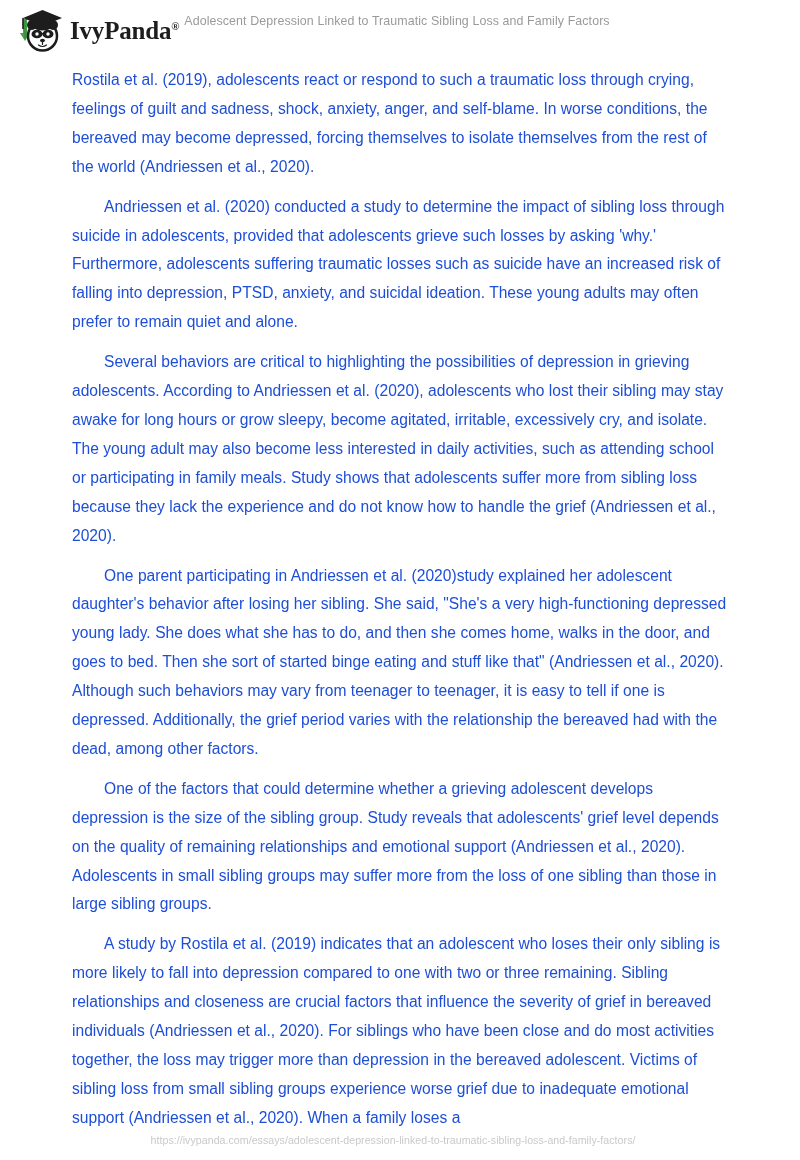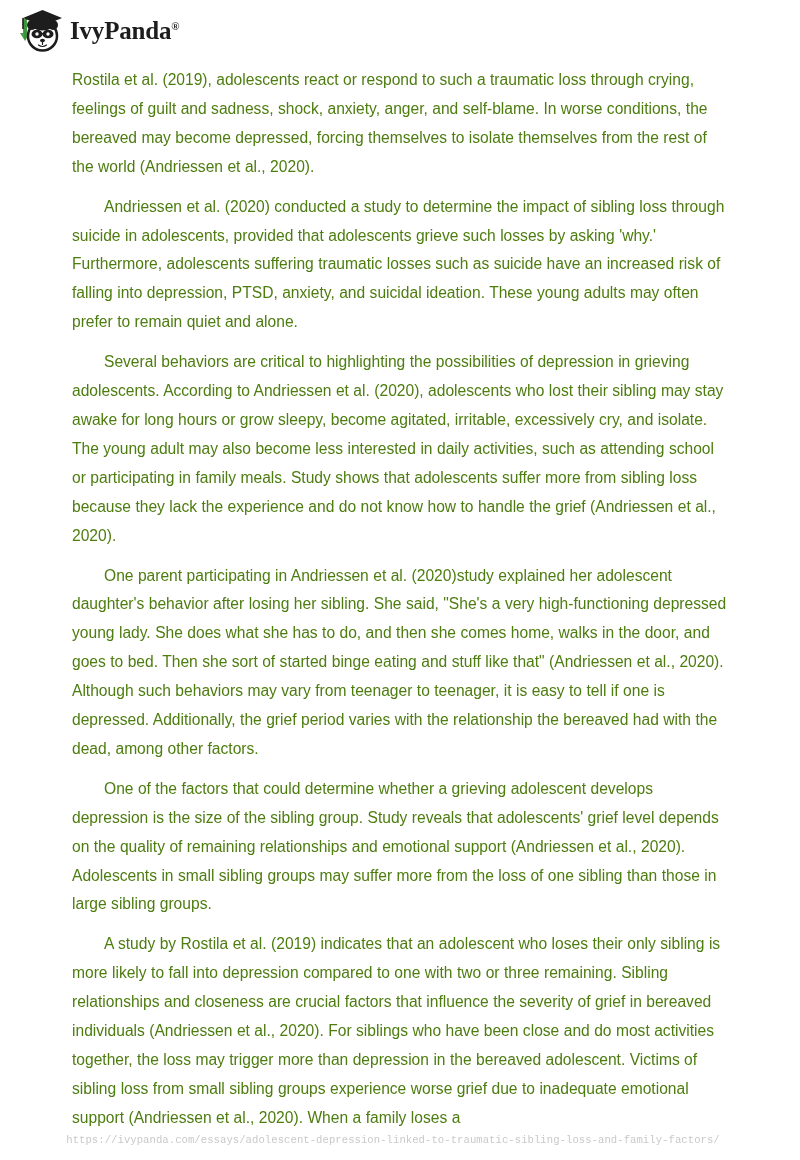--- a/index.html
+++ b/index.html
@@ -71,21 +71,21 @@
   
   .doc {
     position: absolute;
     left: 72px;
     top: 66px;
     width: 658px;
   }
   .para {
     font-size: 15.6px;
     line-height: 28.9px;
-    color: #4d7c0f;
+    color: #1d4ed8;
     margin: 0 0 11px 0;
     text-align: left;
     word-spacing: 0.1px;
   }
   .para.indent {
     text-indent: 32px;
   }
   .section-heading {
     font-size: 27px;
     line-height: 34px;
@@ -106,21 +106,20 @@
   .footer-url {
     position: absolute;
     left: 0;
     right: 14px;
     bottom: 14px;
     text-align: center;
     font-size: 10.6px;
     color: #c9c9c9;
     letter-spacing: 0.05px;
     white-space: nowrap;
-    font-family: Liberation Mono, monospace;
   }
 </style>
 </head>
 <body>
 
 <div class="page-header">
 
   <div class="brand">
     <svg class="brand-mark" viewBox="0 0 100 92" aria-hidden="true">
 
@@ -141,20 +140,21 @@
       <ellipse cx="57" cy="67" rx="5" ry="3.6" fill="#1d1d1d"></ellipse>
       <path d="M57 70 L57 75 M49 76 Q57 82 65 76" stroke="#1d1d1d" stroke-width="2.4" fill="none" stroke-linecap="round"></path>
 
       <path d="M57 6 L96 22 L57 38 L18 22 Z" fill="#1d1d1d"></path>
       <path d="M38 28 L38 42 Q57 52 76 42 L76 28" fill="#1d1d1d"></path>
       <path d="M18 22 L18 44" stroke="#1d1d1d" stroke-width="3.2" fill="none"></path>
     </svg>
     <span class="brand-name"><span>IvyPanda</span><span class="brand-reg">®</span></span>
   </div>
 
+  <div class="header-title">Adolescent Depression Linked to Traumatic Sibling Loss and Family Factors</div>
 </div>
 
 <div class="doc">
     <p class="para">Rostila et al. (2019), adolescents react or respond to such a traumatic loss through crying, feelings of guilt and sadness, shock, anxiety, anger, and self-blame. In worse conditions, the bereaved may become depressed, forcing themselves to isolate themselves from the rest of the world (Andriessen et al., 2020).</p>
     <p class="para indent">Andriessen et al. (2020) conducted a study to determine the impact of sibling loss through suicide in adolescents, provided that adolescents grieve such losses by asking 'why.' Furthermore, adolescents suffering traumatic losses such as suicide have an increased risk of falling into depression, PTSD, anxiety, and suicidal ideation. These young adults may often prefer to remain quiet and alone.</p>
     <p class="para indent">Several behaviors are critical to highlighting the possibilities of depression in grieving adolescents. According to Andriessen et al. (2020), adolescents who lost their sibling may stay awake for long hours or grow sleepy, become agitated, irritable, excessively cry, and isolate. The young adult may also become less interested in daily activities, such as attending school or participating in family meals. Study shows that adolescents suffer more from sibling loss because they lack the experience and do not know how to handle the grief (Andriessen et al., 2020).</p>
     <p class="para indent">One parent participating in Andriessen et al. (2020)study explained her adolescent daughter's behavior after losing her sibling. She said, "She's a very high-functioning depressed young lady. She does what she has to do, and then she comes home, walks in the door, and goes to bed. Then she sort of started binge eating and stuff like that" (Andriessen et al., 2020). Although such behaviors may vary from teenager to teenager, it is easy to tell if one is depressed. Additionally, the grief period varies with the relationship the bereaved had with the dead, among other factors.</p>
     <p class="para indent">One of the factors that could determine whether a grieving adolescent develops depression is the size of the sibling group. Study reveals that adolescents' grief level depends on the quality of remaining relationships and emotional support (Andriessen et al., 2020). Adolescents in small sibling groups may suffer more from the loss of one sibling than those in large sibling groups.</p>
     <p class="para indent">A study by Rostila et al. (2019) indicates that an adolescent who loses their only sibling is more likely to fall into depression compared to one with two or three remaining. Sibling relationships and closeness are crucial factors that influence the severity of grief in bereaved individuals (Andriessen et al., 2020). For siblings who have been close and do most activities together, the loss may trigger more than depression in the bereaved adolescent. Victims of sibling loss from small sibling groups experience worse grief due to inadequate emotional support (Andriessen et al., 2020). When a family loses a</p>
   </div>

